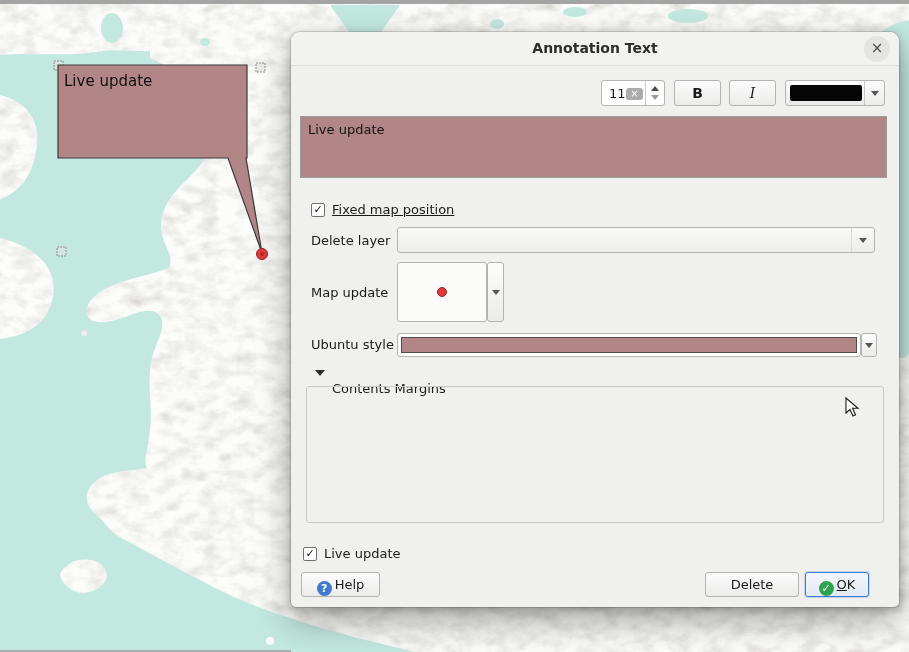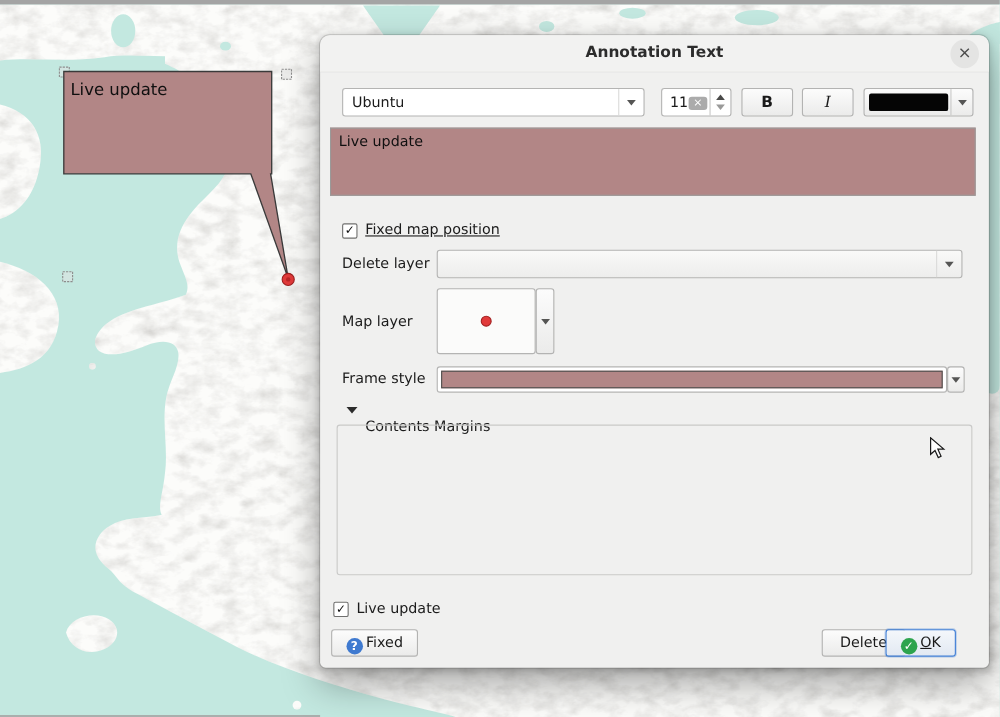--- a/index.html
+++ b/index.html
@@ -71,21 +71,21 @@
   .frame-arrow{left:570px;top:301px;width:16px;height:24px;display:flex;align-items:center;justify-content:center;}
 
   
   .cm-tri{position:absolute;left:24px;top:338px;width:0;height:0;
     border-left:5px solid transparent;border-right:5px solid transparent;border-top:6px solid #2b2b2b;}
   .groupbox{position:absolute;left:15px;top:354px;width:578px;height:137px;border:1px solid #c9c9c8;
     border-radius:3px;box-sizing:border-box;}
 
   
   .help-btn{left:10px;top:540px;width:79px;height:25px;line-height:23px;}
-  .delete-btn{left:456px;top:540px;width:76px;height:25px;line-height:23px;text-align:center;}
+  .delete-btn{left:414px;top:540px;width:94px;height:25px;line-height:23px;text-align:center;}
   .ok-btn{left:514px;top:540px;width:64px;height:25px;line-height:23px;border:1px solid #3a7bd5;
     background:linear-gradient(#f4f7fb,#e2e9f2);box-shadow:0 0 0 1px rgba(58,123,213,.25);}
   .circ-ic{display:inline-block;width:15px;height:15px;border-radius:50%;color:#ffffff;
     font-size:11px;line-height:15px;text-align:center;vertical-align:-3px;margin-right:3px;font-weight:bold;}
   .help-ic{background:#3f7ad0;}
   .ok-ic{background:#2da44e;}
   .mn{text-decoration:underline;}
 
   .cursor{position:absolute;left:845px;top:397px;z-index:20;}
 </style>
@@ -162,26 +162,20 @@
 
   <div class="dialog">
 
     <div class="dlg-titlebar">
       <div class="dlg-title">Annotation Text</div>
       <div class="close-btn">
         <span>×</span>
       </div>
     </div>
 
-    <div class="white-box font-combo">
-      <span class="val">Ubuntu</span>
-      <span class="arrow-sec">
-          <span class="tri-down"></span>
-        </span>
-    </div>
     <div class="white-box size-spin">
       <span class="val">11</span>
       <span class="clear-ic" style="right:21px;top:7px;">×</span>
       <span class="spin-sec">
         <span class="tri-up-s"></span>
         <span class="tri-dn-s"></span>
       </span>
     </div>
     <div class="btn b-btn">B</div>
     <div class="btn i-btn">I</div>
@@ -200,29 +194,29 @@
     <div class="label" style="left:41px;top:170px;text-decoration:underline;">Fixed map position</div>
 
     <div class="label" style="left:20px;top:201px;">Delete layer</div>
     <div class="ll-combo">
       <span class="val" style="position:absolute;left:8px;top:4px;"></span>
       <span class="arrow-sec">
           <span class="tri-down"></span>
         </span>
     </div>
 
-    <div class="label" style="left:20px;top:253px;">Map layer</div>
+    <div class="label" style="left:20px;top:253px;">Map update</div>
     <div class="white-box marker-btn">
       <span class="marker-dot"></span>
     </div>
     <div class="btn marker-arrow">
       <span class="tri-down"></span>
     </div>
 
-    <div class="label" style="left:20px;top:305px;">Frame style</div>
+    <div class="label" style="left:20px;top:305px;">Ubuntu style</div>
     <div class="white-box frame-btn">
       <span class="frame-fill"></span>
     </div>
     <div class="btn frame-arrow">
       <span class="tri-down"></span>
     </div>
 
     <div class="cm-tri"></div>
     <div class="label" style="left:41px;top:333px;margin-top:16px;">Contents Margins</div>
 
@@ -240,21 +234,21 @@
       
       
     </div>
 
     <div class="chk" style="left:12px;top:515px;">
       <span>✓</span>
     </div>
     <div class="label" style="left:33px;top:514px;">Live update</div>
 
     <div class="btn help-btn">
-      <span class="circ-ic help-ic">?</span><span>Fixed</span>
+      <span class="circ-ic help-ic">?</span><span>Help</span>
     </div>
     <div class="btn delete-btn">Delete</div>
     <div class="btn ok-btn">
       <span class="circ-ic ok-ic">✓</span><span class="mn">O</span><span>K</span>
     </div>
   </div>
 
   <svg class="cursor" width="18" height="20" viewBox="0 0 18 20">
     <path d="M1,1 L1,16 L5,12.5 L8,19 L10.5,17.8 L7.6,11.3 L13,11.3 Z" fill="#ffffff" stroke="#1a1a1a" stroke-width="1.1"></path>
   </svg>

